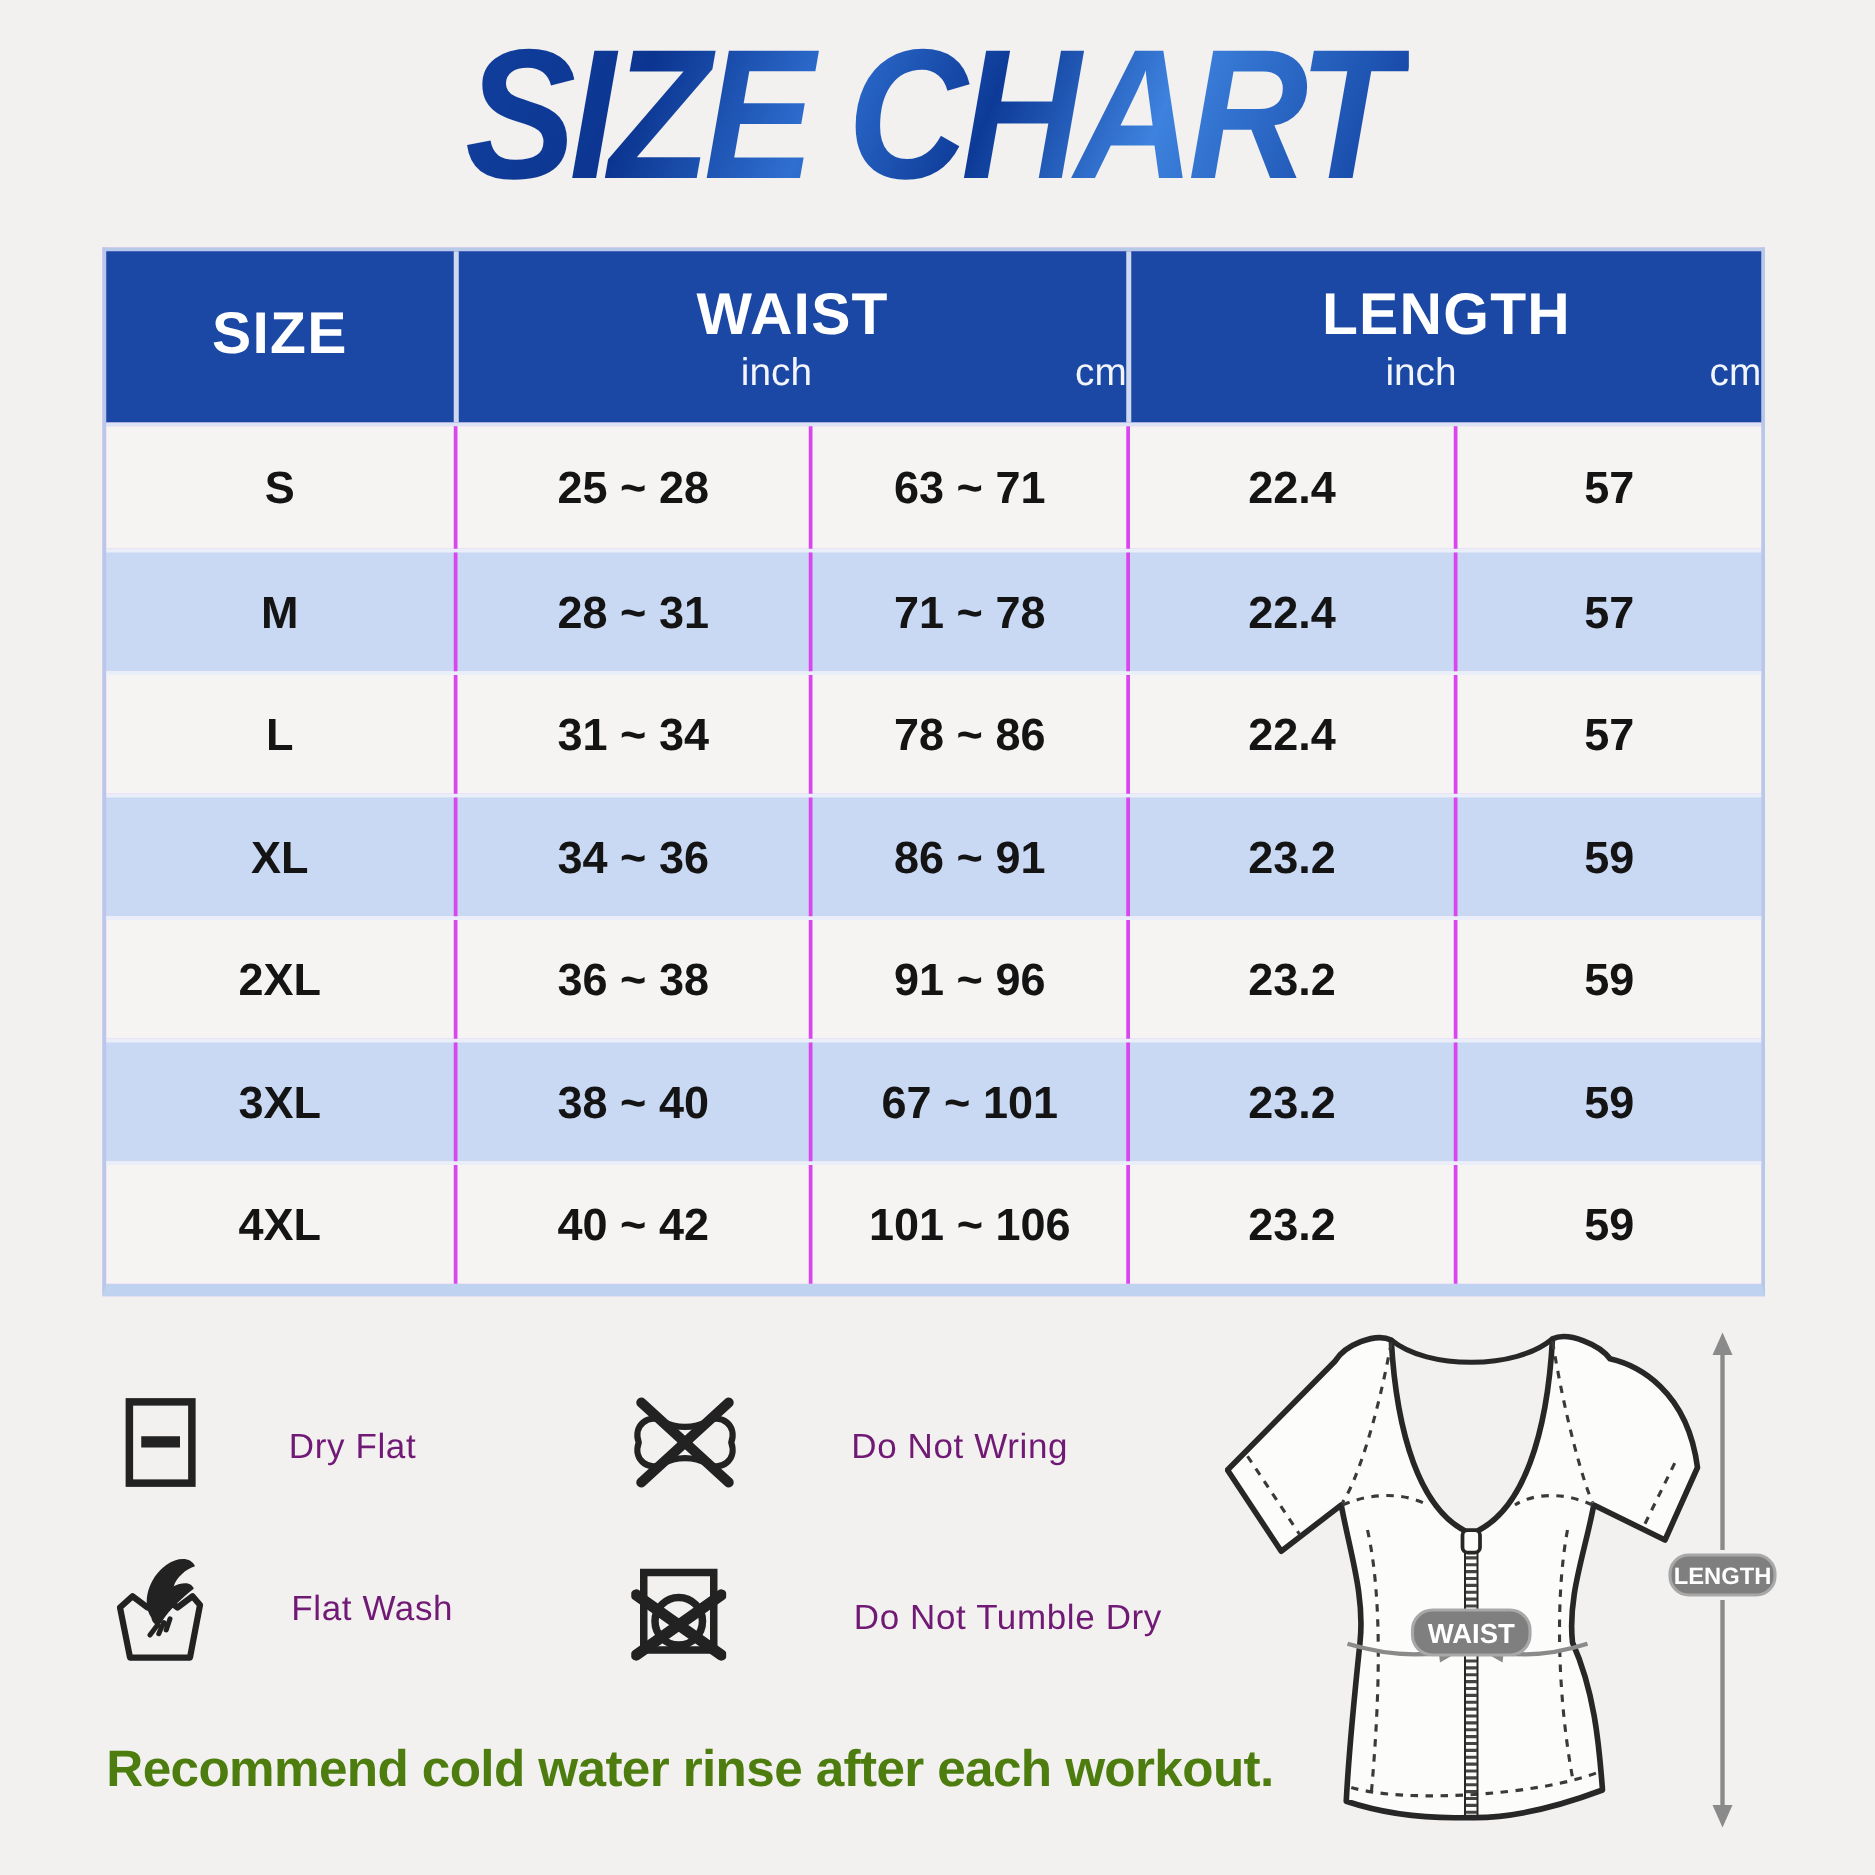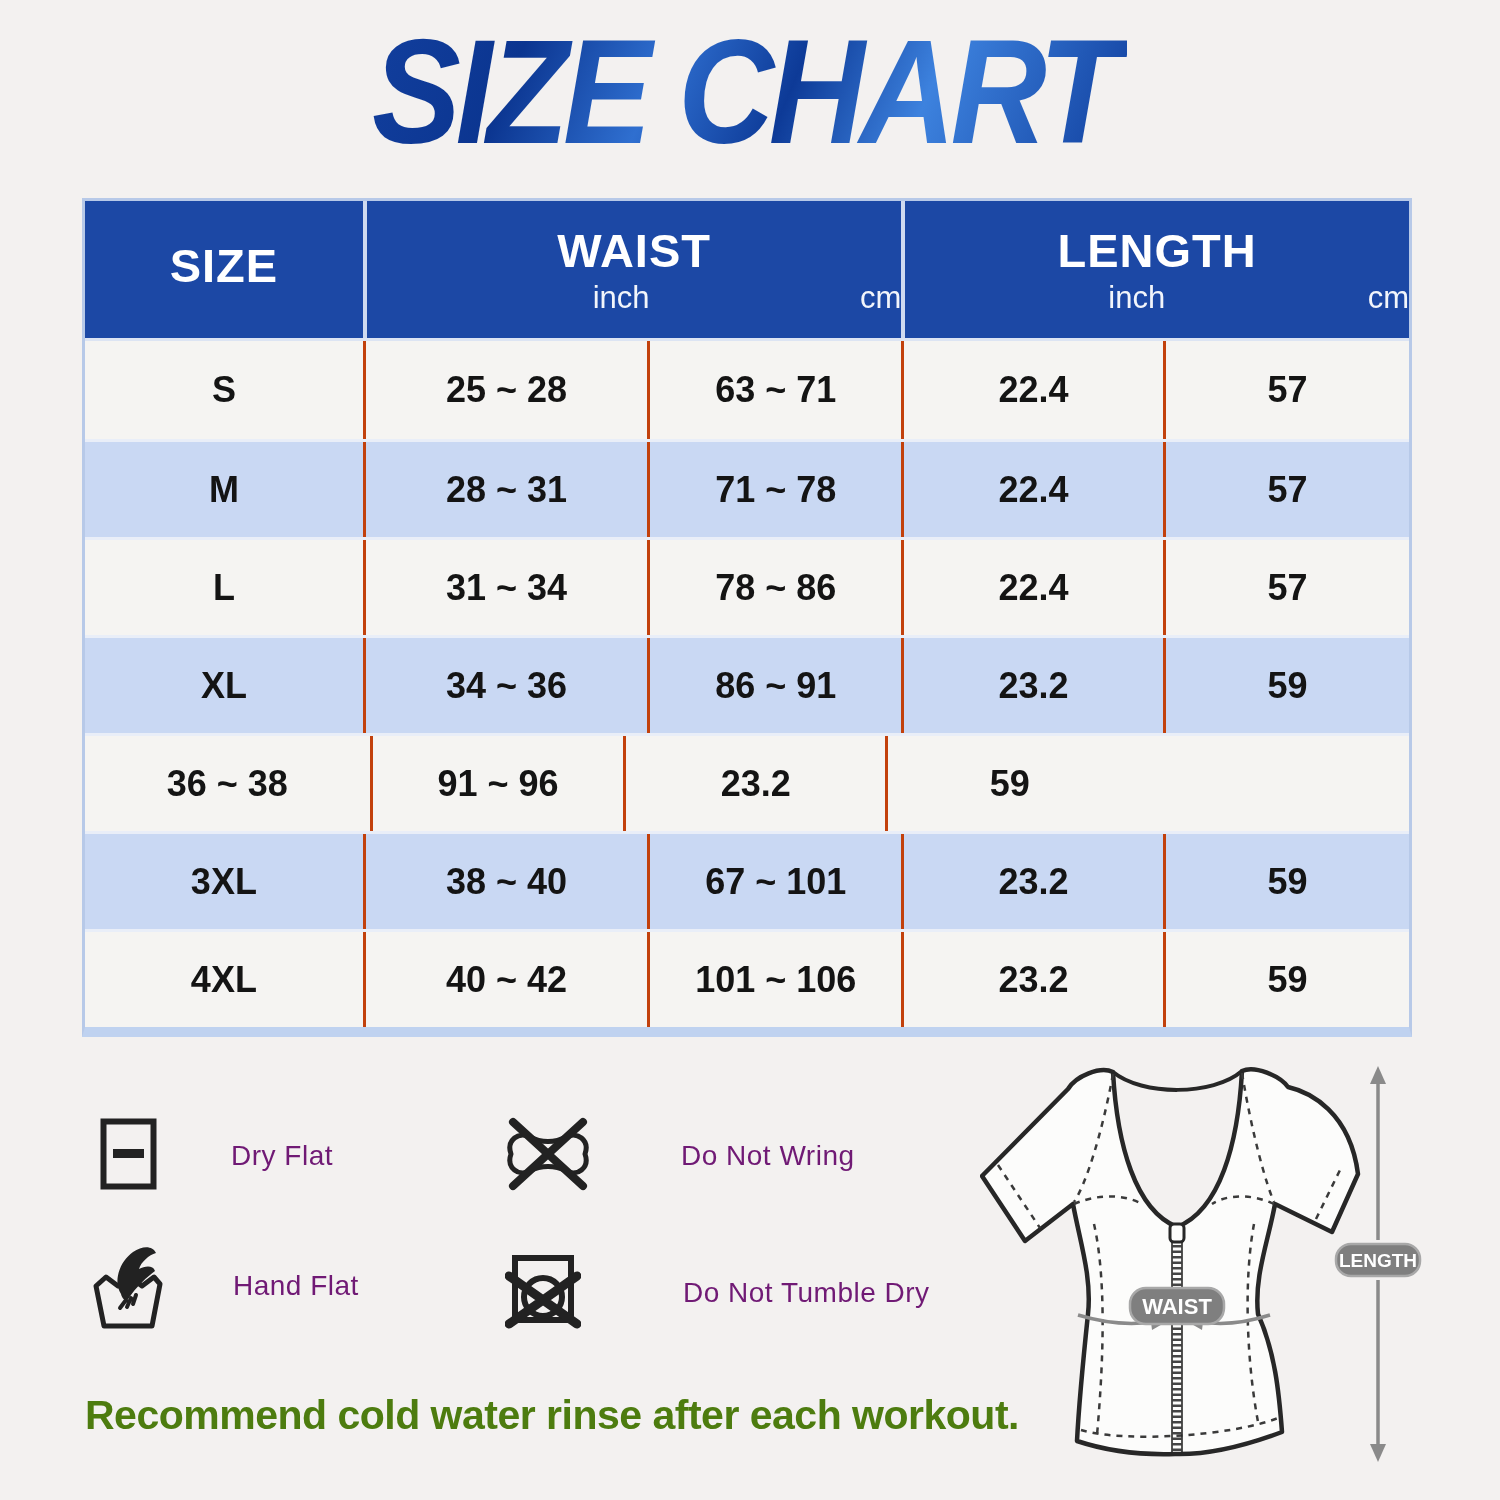--- a/index.html
+++ b/index.html
@@ -58,21 +58,21 @@
   .tbody { border-top:3px solid #dce4f3; }
   .trow { display:flex; height:98px; }
   .trow + .trow { border-top:3px solid #e9eef8; }
   .trow:nth-child(odd)  { background:#f5f4f2; }
   .trow:nth-child(even) { background:#c9d8f3; }
   .cell {
     display:flex; align-items:center; justify-content:center;
     font-size:36px; font-weight:700; color:#141414;
     letter-spacing:0px;
   }
-  .cell + .cell { border-left:3px solid #c2410c; }
+  .cell + .cell { border-left:3px solid #d946ef; }
   .c1 { width:20.98%; } .c2 { width:21.50%; } .c3 { width:19.17%; }
   .c4 { width:19.77%; } .c5 { width:18.58%; }
 
   
   .care-item { position:absolute; display:flex; align-items:center; }
   .care-item .icon { flex:0 0 auto; }
   .care-label { font-size:28px; color:#701a75; font-weight:400; letter-spacing:0.5px; white-space:nowrap; }
   #care-dry-flat   { left:100px; top:1118px; }
   #care-dry-flat   .care-label { margin-left:74px; }
   #care-hand-wash  { left:93px;  top:1238px; }
@@ -143,20 +143,21 @@
       <div class="cell c5">57</div>
     </div>
     <div class="trow">
       <div class="cell c1">XL</div>
       <div class="cell c2">34 ~ 36</div>
       <div class="cell c3">86 ~ 91</div>
       <div class="cell c4">23.2</div>
       <div class="cell c5">59</div>
     </div>
     <div class="trow">
+      <div class="cell c1">2XL</div>
       <div class="cell c2">36 ~ 38</div>
       <div class="cell c3">91 ~ 96</div>
       <div class="cell c4">23.2</div>
       <div class="cell c5">59</div>
     </div>
     <div class="trow">
       <div class="cell c1">3XL</div>
       <div class="cell c2">38 ~ 40</div>
       <div class="cell c3">67 ~ 101</div>
       <div class="cell c4">23.2</div>
@@ -183,21 +184,21 @@
 </div>
 
 <div class="care-item" id="care-hand-wash">
   <span class="icon">
     <svg width="70" height="92" viewBox="0 0 70 92">
       <path d="M3,48 L13,39 L25,48 L37,39 L49,48 L61,39 L67,46 L59,88 L11,88 Z" fill="none" stroke="#222" stroke-width="5" stroke-linejoin="round"></path>
       <path d="M28,56 C20,44 26,24 40,14 C50,7 60,8 63,15 C56,17 48,24 46,31 C52,28 60,27 62,33 C55,38 42,50 36,60 C33,64 29,61 28,56 Z" fill="#222"></path>
       <path d="M33,62 L27,70 M38,60 L34,69 M43,57 L40,66" stroke="#222" stroke-width="4" stroke-linecap="round"></path>
     </svg>
   </span>
-  <span class="care-label">Hand Flat</span>
+  <span class="care-label">Flat Wash</span>
 </div>
 
 <div class="care-item" id="care-no-wring">
   <span class="icon">
     <svg width="90" height="76" viewBox="0 0 90 76">
       <path d="M8,38 C3,24 16,15 27,21 C38,27 52,27 63,21 C74,15 87,24 82,38 C87,52 74,61 63,55 C52,49 38,49 27,55 C16,61 3,52 8,38 Z" fill="none" stroke="#222" stroke-width="5" stroke-linejoin="round"></path>
       <path d="M38,30 C42,34 42,42 38,46 M52,30 C48,34 48,42 52,46" fill="none" stroke="#222" stroke-width="4"></path>
       <path d="M10,6 L80,70 M80,6 L10,70" stroke="#222" stroke-width="8" stroke-linecap="round"></path>
     </svg>
   </span>

